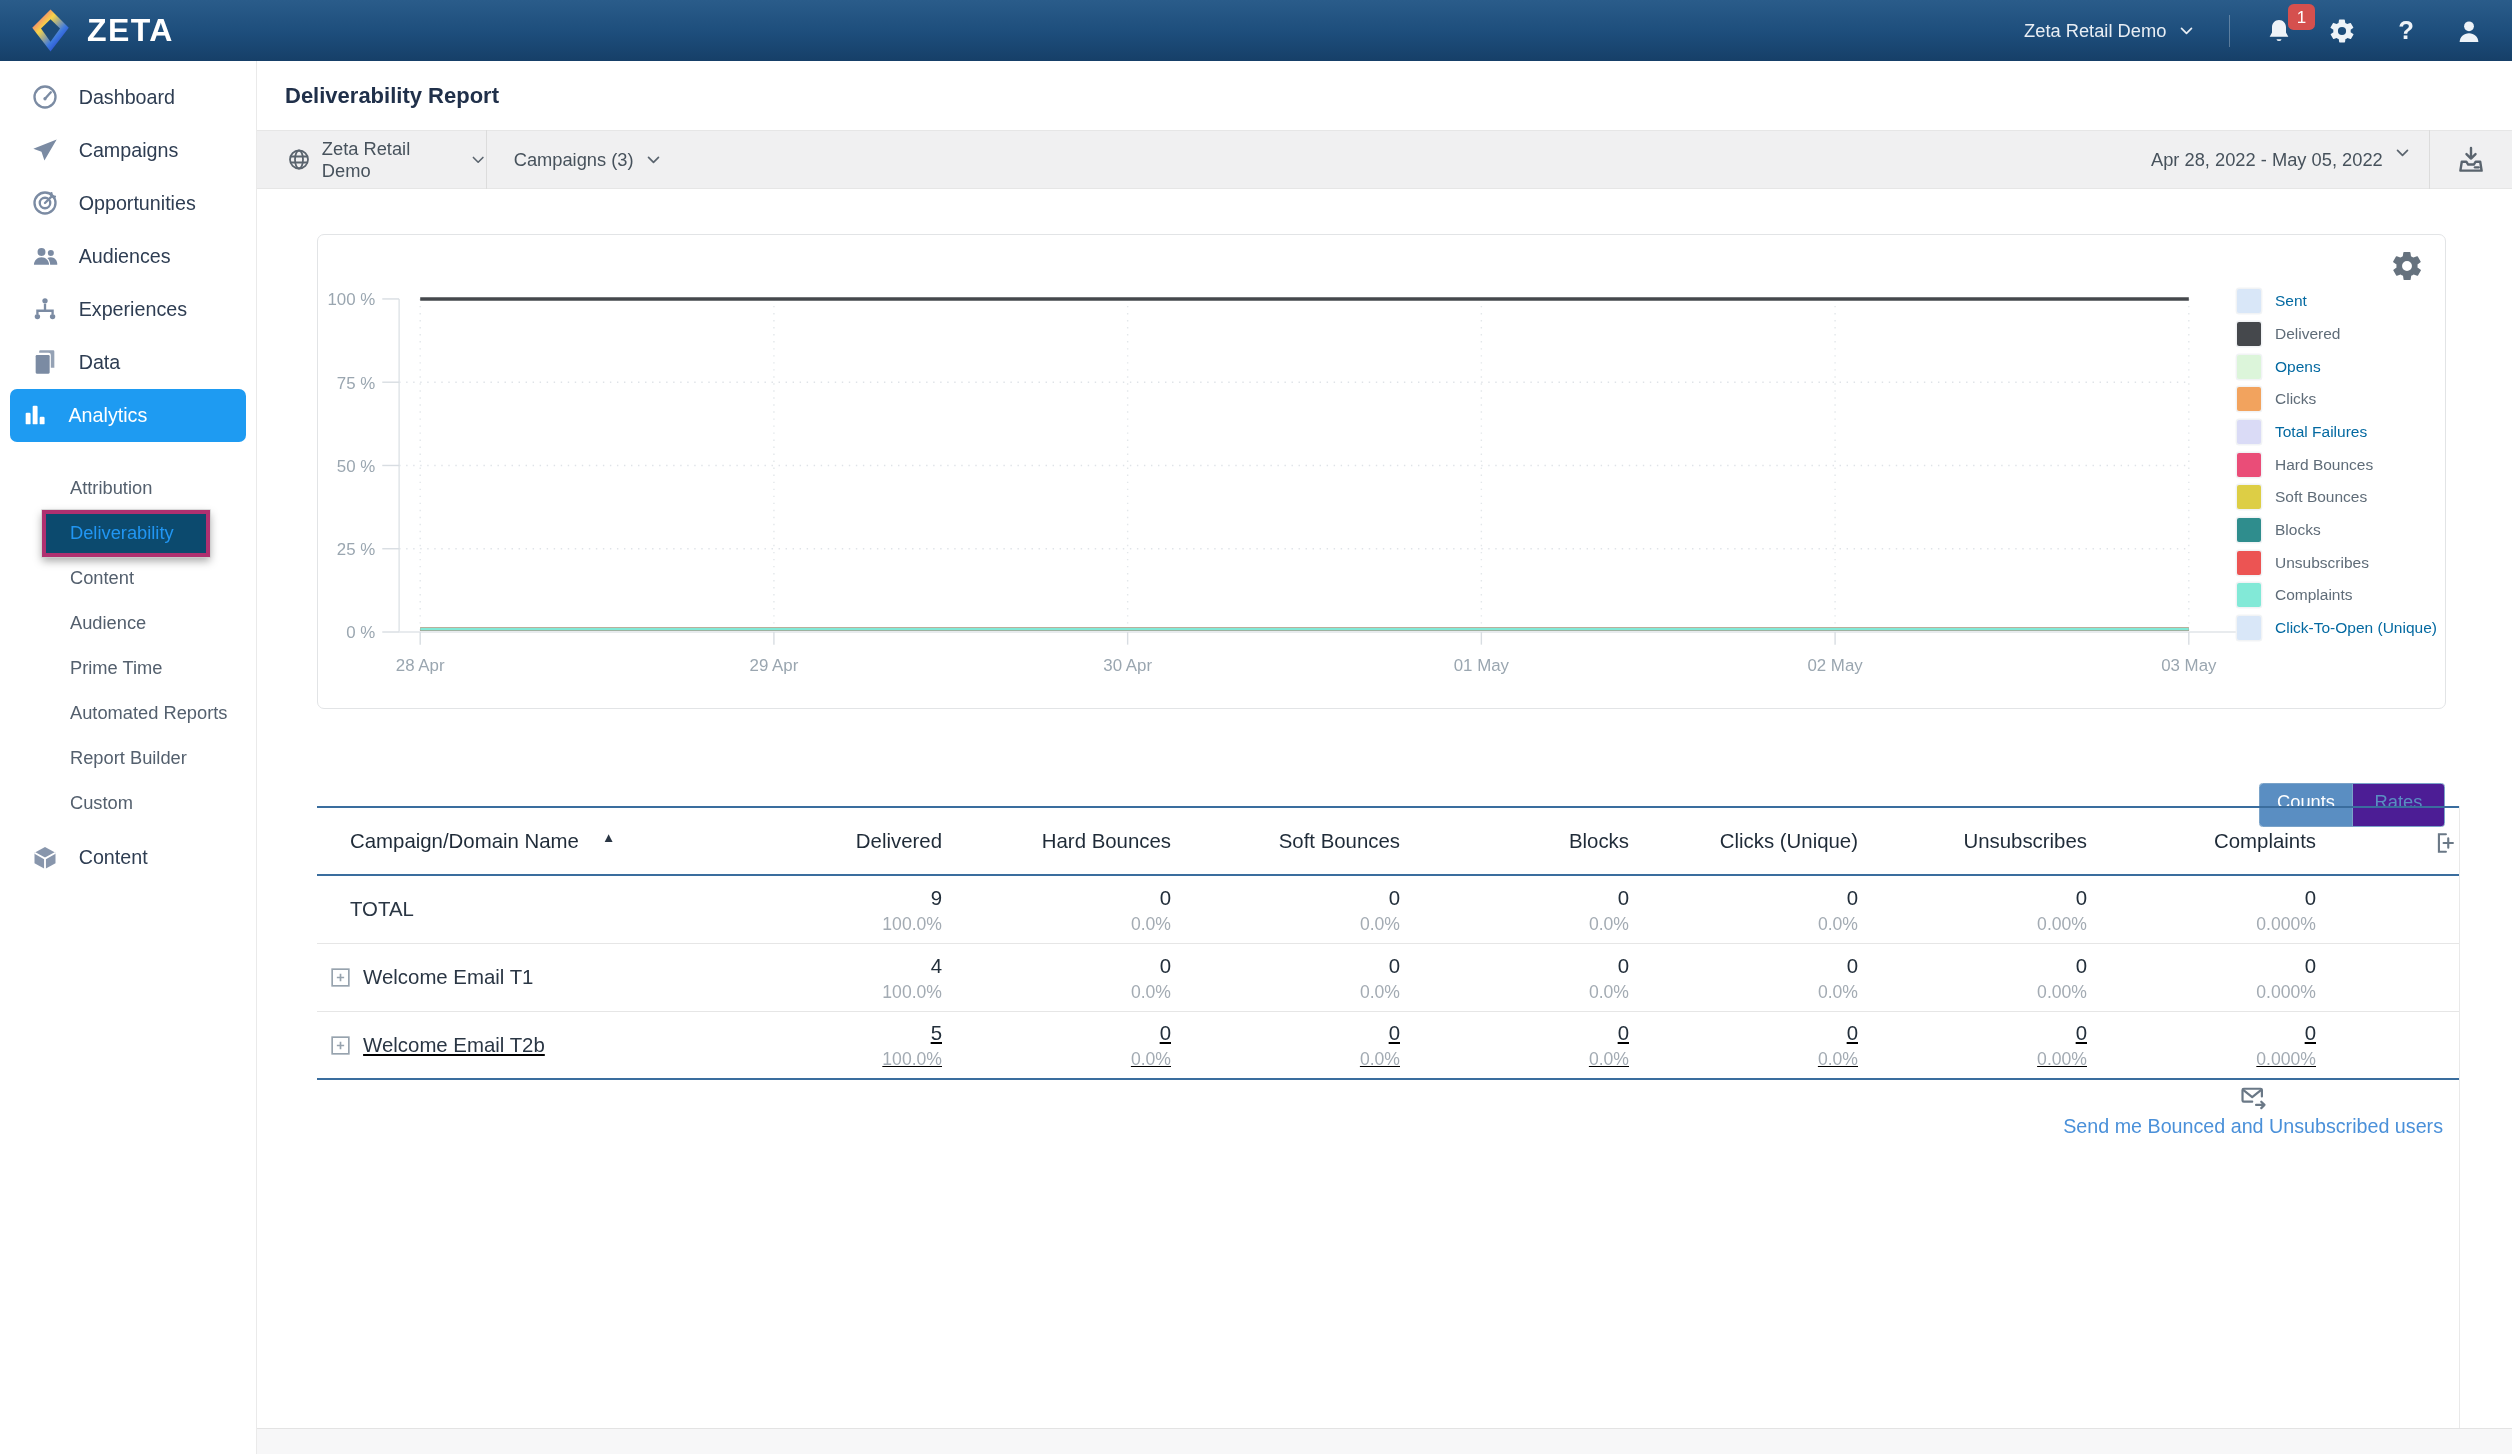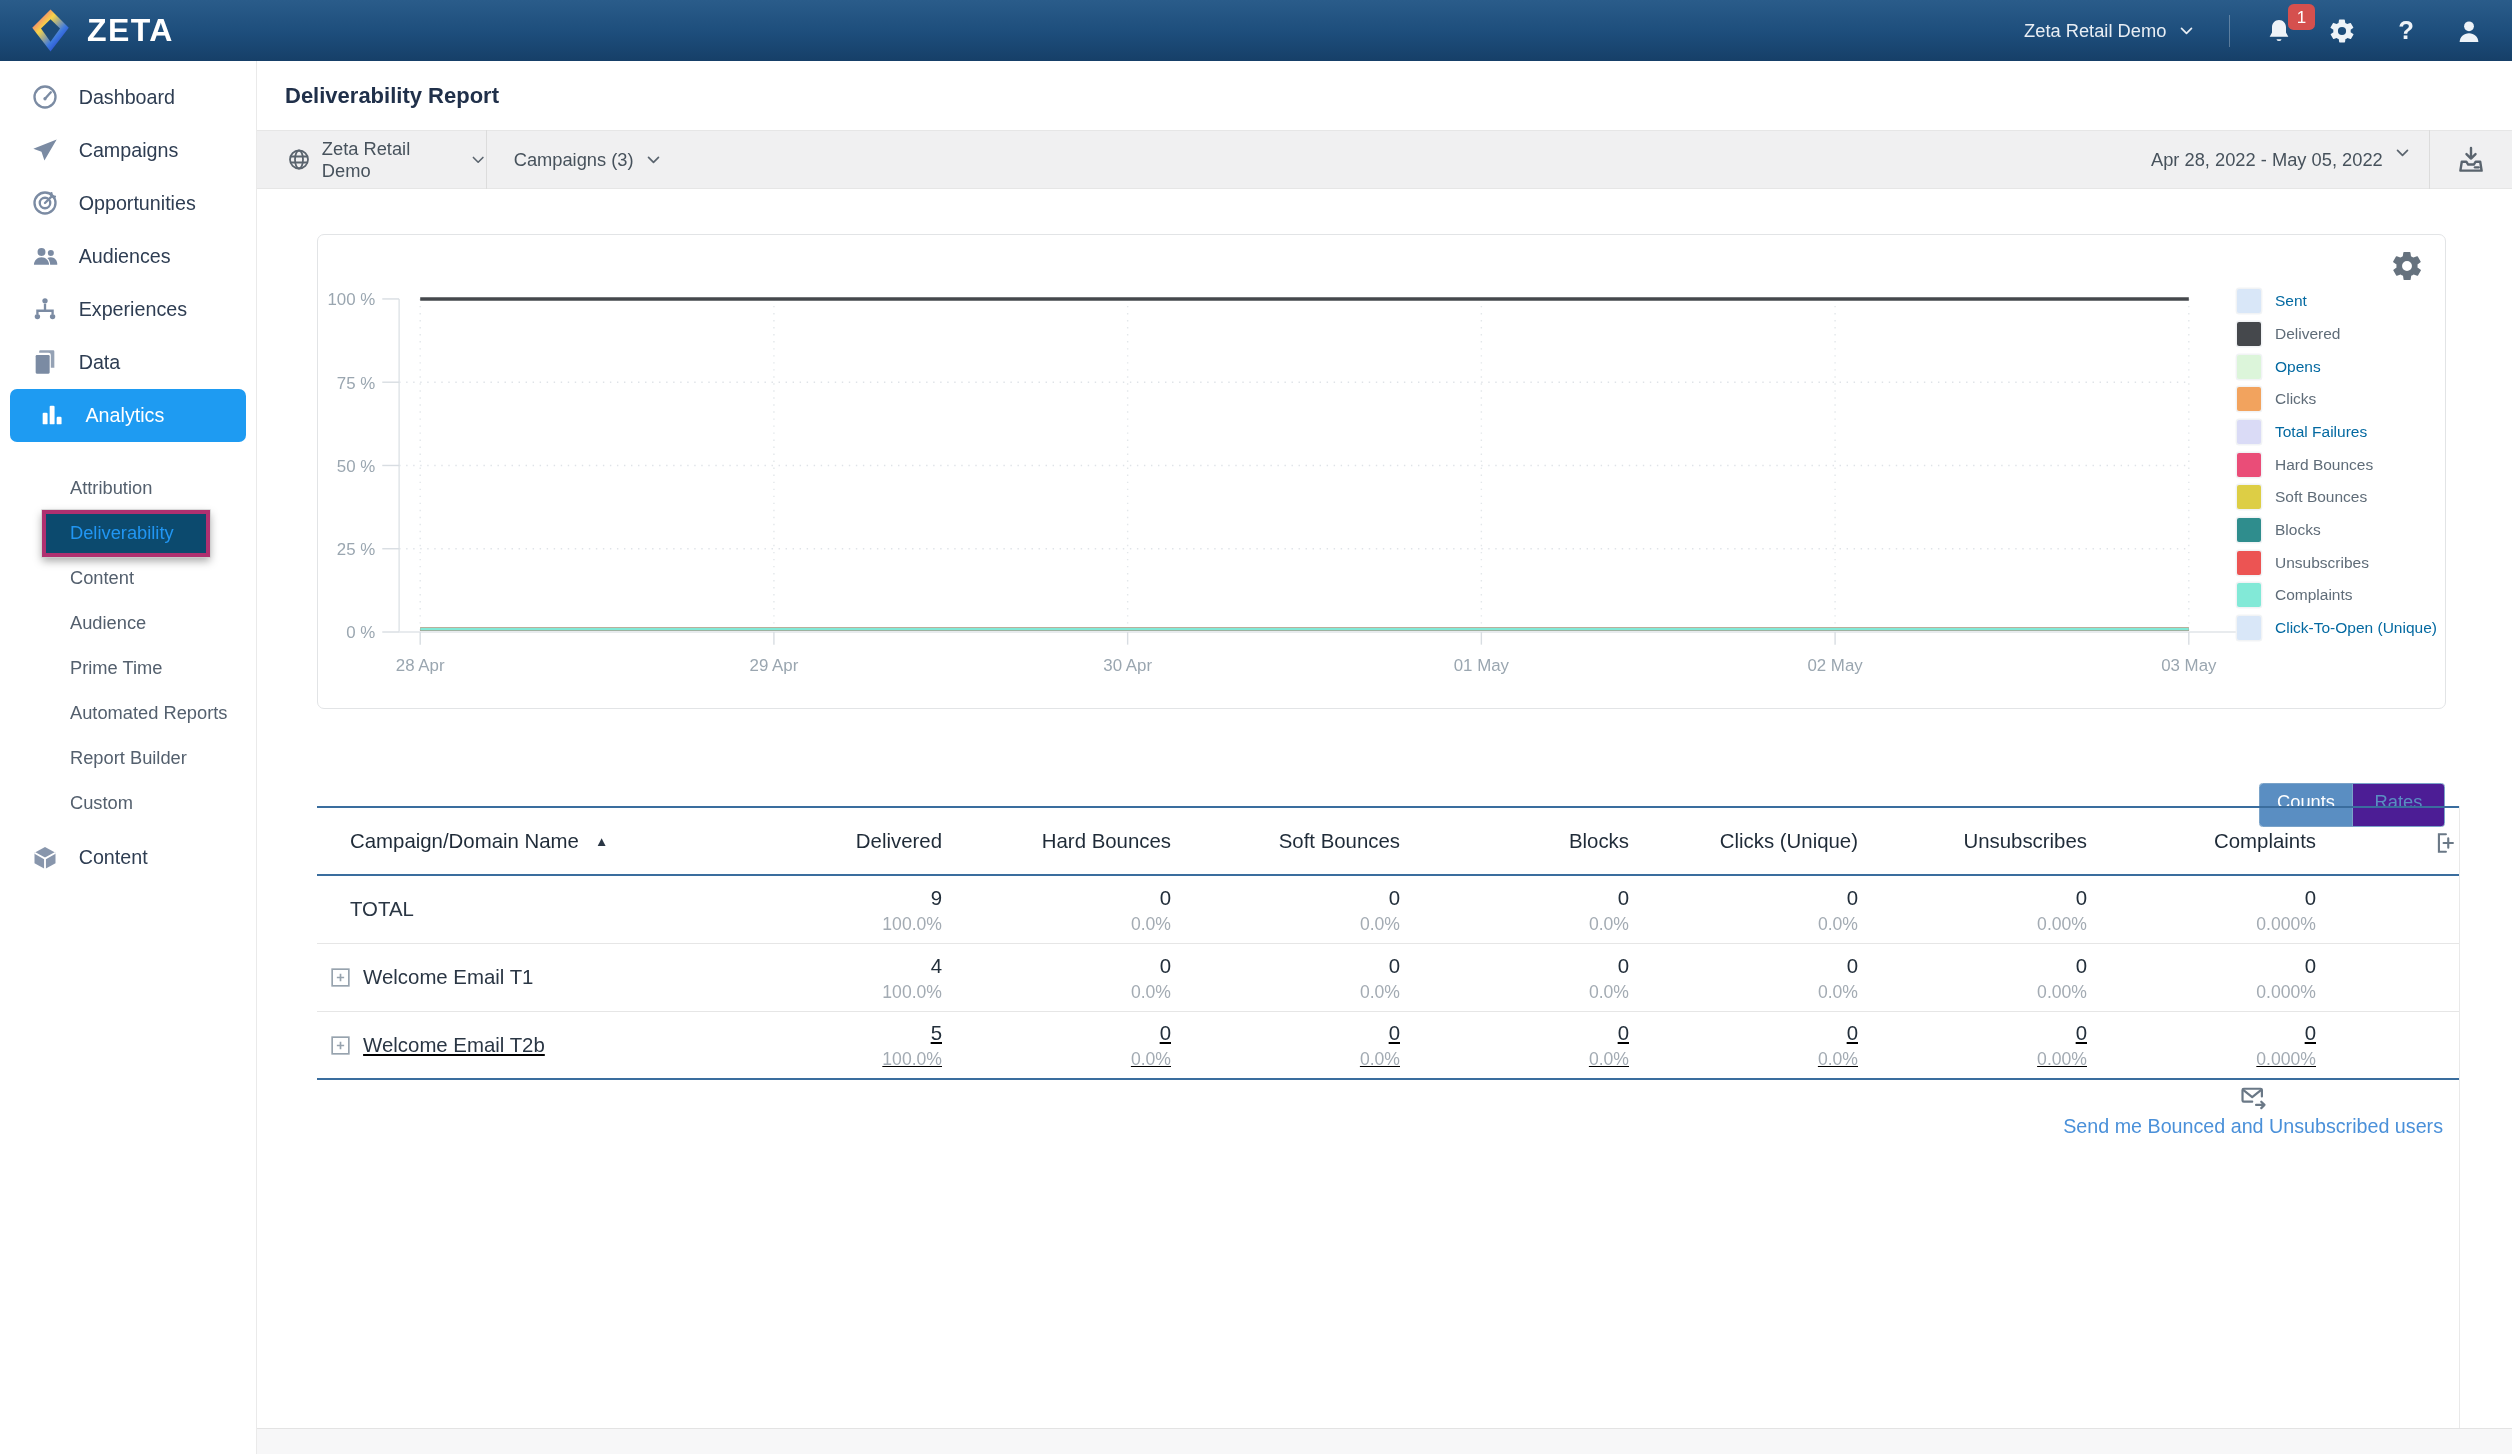--- a/index.html
+++ b/index.html
@@ -21,21 +21,21 @@
   .badge { position:absolute; top:-11.3px; right:-21px; background:#d5504e; color:#fff; font-size:17px;
     padding:2.1px 8.4px; border-radius:5.6px; line-height:21px; }
 
   
   .sidebar { position:absolute; left:0; top:61px; bottom:0; width:257px; background:#fff;
     border-right:0.7px solid #eaeaea; z-index:20; }
   #nav-main { margin-top:9.8px; }
   .nav-item { height:53px; display:flex; align-items:center; padding-left:31px; gap:19.7px;
     font-size:19.7px; color:#2e3d52; cursor:pointer; }
   .nav-icon { width:28px; height:28px; color:#7b8ba3; flex:none; display:flex; }
-  .nav-item.active { background:#1e9bf2; color:#fff; border-radius:7px; margin:0 9.8px; padding-left:28px; }
+  .nav-item.active { background:#1e9bf2; color:#fff; border-radius:7px; margin:0 9.8px; padding-left:11px; }
   .nav-item.active .nav-icon { color:#fff; }
   #nav-sub { margin-top:24px; }
   .sub-item { height:45px; display:flex; align-items:center; padding-left:70px; font-size:18.3px; color:#54606e; cursor:pointer; }
   .sub-item.selected { color:#2196f3; }
   .ann-box { display:inline-flex; align-items:center; background:#0c4a6e; border:4.2px solid #b03070;
     box-shadow:0 0 0 0.7px #cfcfcf, 0 4.2px 8.4px rgba(0,0,0,.35); padding:8.4px 32px 8.4px 24px; margin-left:-28px; }
   #nav-bottom { margin-top:5.6px; }
 
   
   .report { position:absolute; left:257px; top:61px; right:0; bottom:0; background:#fff; }
@@ -70,21 +70,21 @@
   
   .toggle { position:absolute; left:2002px; top:722px; height:44px; display:flex;
     border:1.4px solid #7aa3c9; border-radius:3.5px; overflow:hidden; }
   .tg { width:92px; text-align:center; line-height:35px; font-size:18.3px; cursor:pointer; }
   .tg.counts { background:#5a8ec2; color:#fff; }
   .tg.rates { background:#4c1d95; color:#5a8ec2; border-left:1.4px solid #7aa3c9; }
 
   
   .table-wrap { position:absolute; left:60px; top:745px; width:2142px; border-top:2.8px solid #3a6d9e; }
   .thead { display:flex; align-items:center; height:68px; border-bottom:2.8px solid #3a6d9e; padding-right:143px; }
-  .h-name { flex:1; padding-left:33px; font-size:20.4px; color:#1f2b38; display:flex; align-items:center; gap:16px; }
+  .h-name { flex:1; padding-left:33px; font-size:20.4px; color:#1f2b38; display:flex; gap:23px; }
   .sort-arrow { font-size:13.4px; color:#2a3644; }
   .h-num { width:229px; text-align:right; font-size:20.4px; color:#1f2b38; }
   .trow { display:flex; align-items:center; height:68px; border-bottom:0.7px solid #e6e6e6; padding-right:143px; }
   .trow:last-child { border-bottom:2.8px solid #3a6d9e;text-decoration:underline; }
   .c-name { flex:1; display:flex; align-items:center; padding-left:33px; font-size:20.4px; color:#2a3644; gap:9.8px; }
   .c-name.expandable { padding-left:11.3px; }
   .plus-ic { width:25px; height:25px; display:flex; color:#97a3ae; cursor:pointer; flex:none; }
   .c-num { width:229px; text-align:right; display:flex; flex-direction:column; justify-content:center; }
   .c-num .val { font-size:20.4px; color:#232f3b; line-height:28px; }
   .c-num .rate { font-size:17.6px; color:#a3abb3; line-height:24px; }

